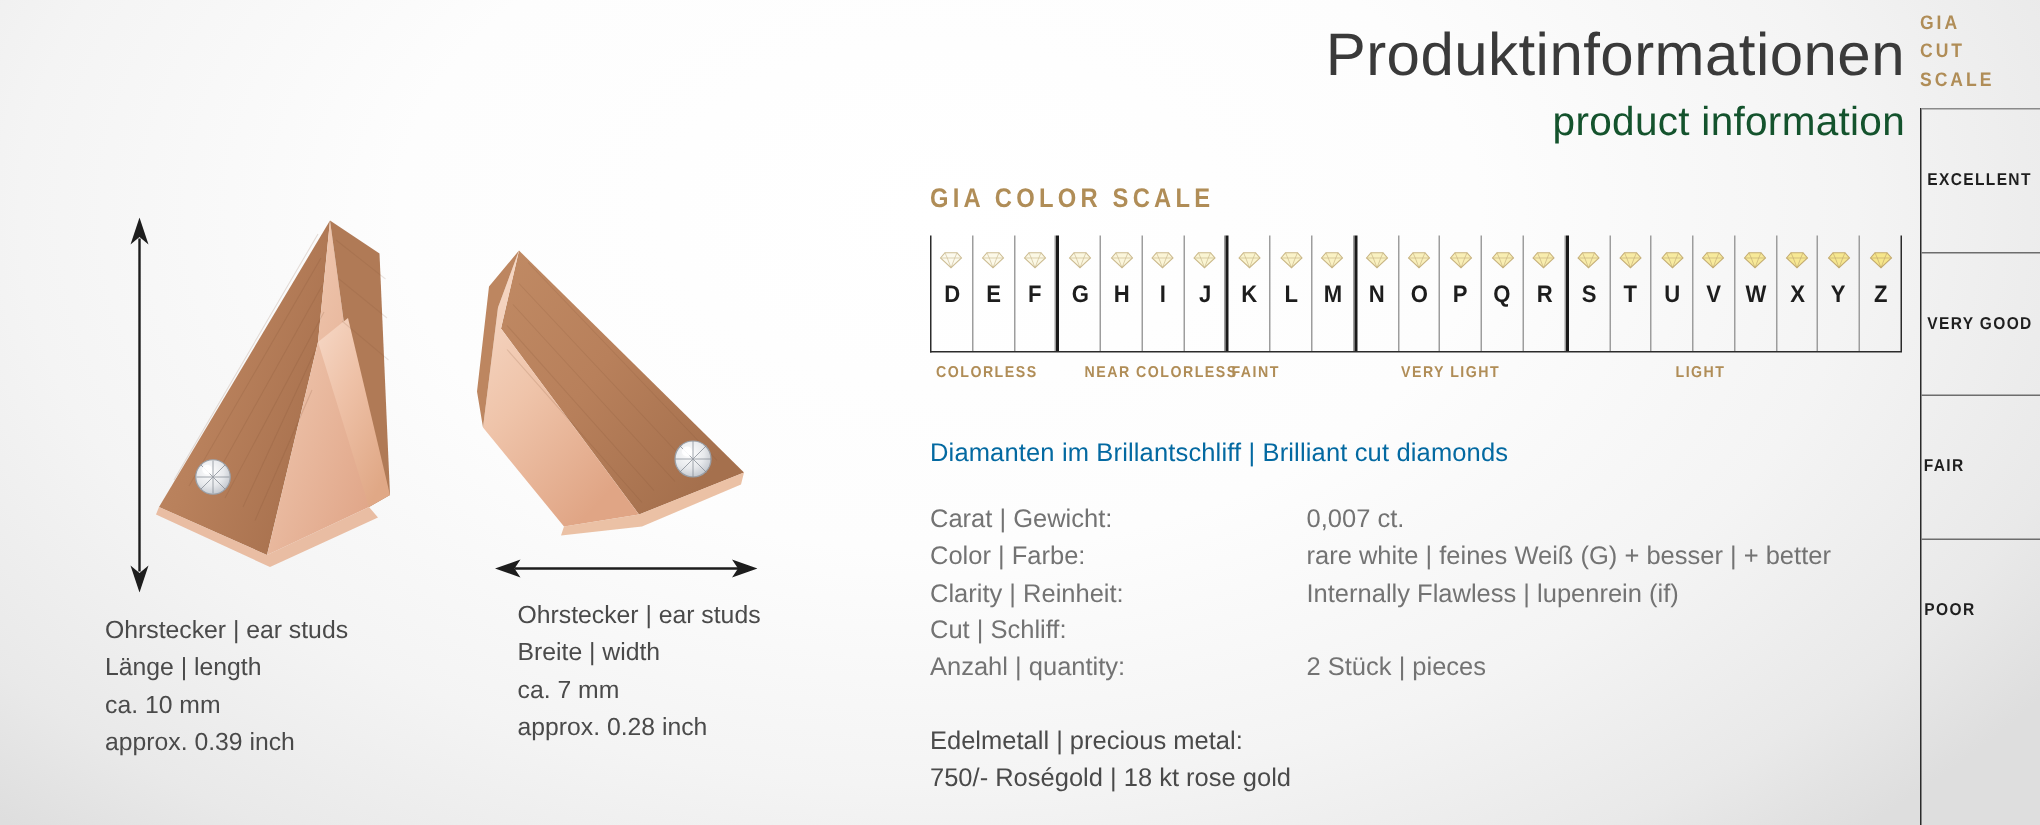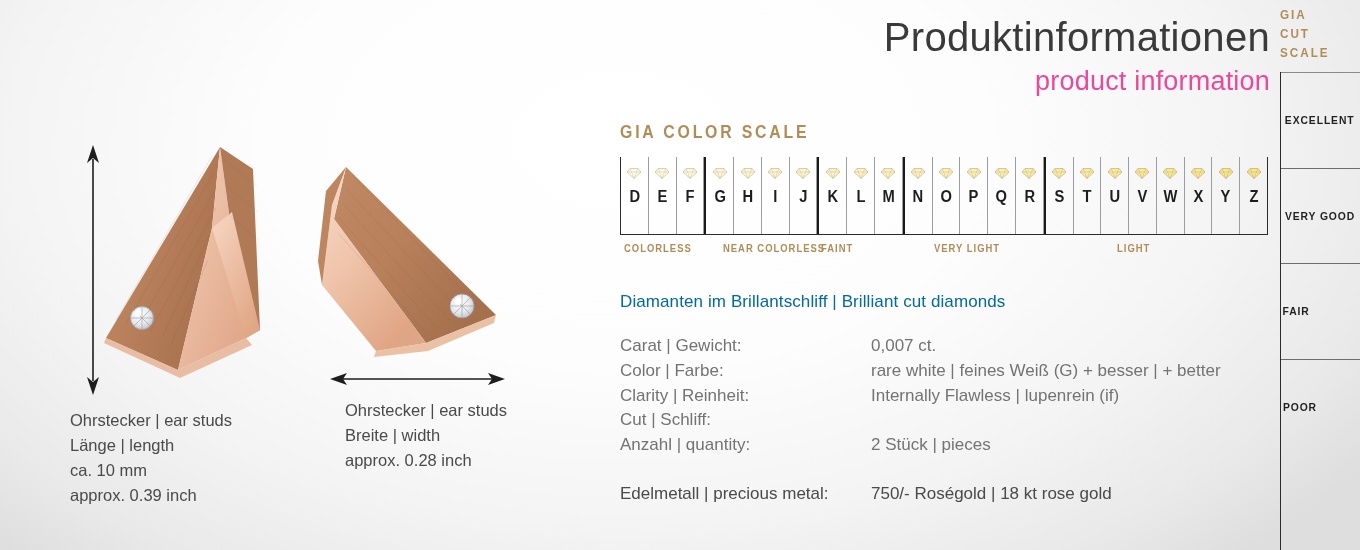--- a/index.html
+++ b/index.html
@@ -29,21 +29,21 @@
   .title-de {
     font-size: 40px;
     font-weight: 300;
     color: #3a3a3a;
     letter-spacing: 0.3px;
     line-height: 1.18;
   }
   .title-en {
     font-size: 27px;
     font-weight: 300;
-    color: #ec4899;
+    color: #14532d;
     letter-spacing: 0.2px;
     line-height: 1.35;
     margin-top: 2px;
     padding-left: 20px;
   }
 
   
   .product-area {
     position: absolute;
     left: 0;
@@ -195,20 +195,21 @@
   .spec-label { width: 251px; flex: none; }
   .spec-value { flex: 1; white-space: nowrap; }
 
   .metal-row {
     margin-top: 24px;
     display: flex;
     font-size: 17px;
     font-weight: 300;
     color: #4a4a4a;
     line-height: 1.46;
+    flex-direction: column;
   }
   .metal-label { width: 251px; flex: none; }
 
   
   .cut-sidebar {
     position: absolute;
     right: 0;
     top: 0;
     width: 90px;
     height: 550px;
@@ -388,20 +389,21 @@
   <div class="caption caption-1">
     <div>Ohrstecker | ear studs</div>
     <div>Länge | length</div>
     <div>ca. 10 mm</div>
     <div>approx. 0.39 inch</div>
   </div>
 
   <div class="caption caption-2">
     <div>Ohrstecker | ear studs</div>
     <div>Breite | width</div>
+    <div>ca. 7 mm</div>
     <div>approx. 0.28 inch</div>
   </div>
 </div>
 
 <div class="info-col">
 
   <div class="gia-heading">GIA COLOR SCALE</div>
 
   <div class="color-scale" id="color-scale">
       <div class="scale-cell">

